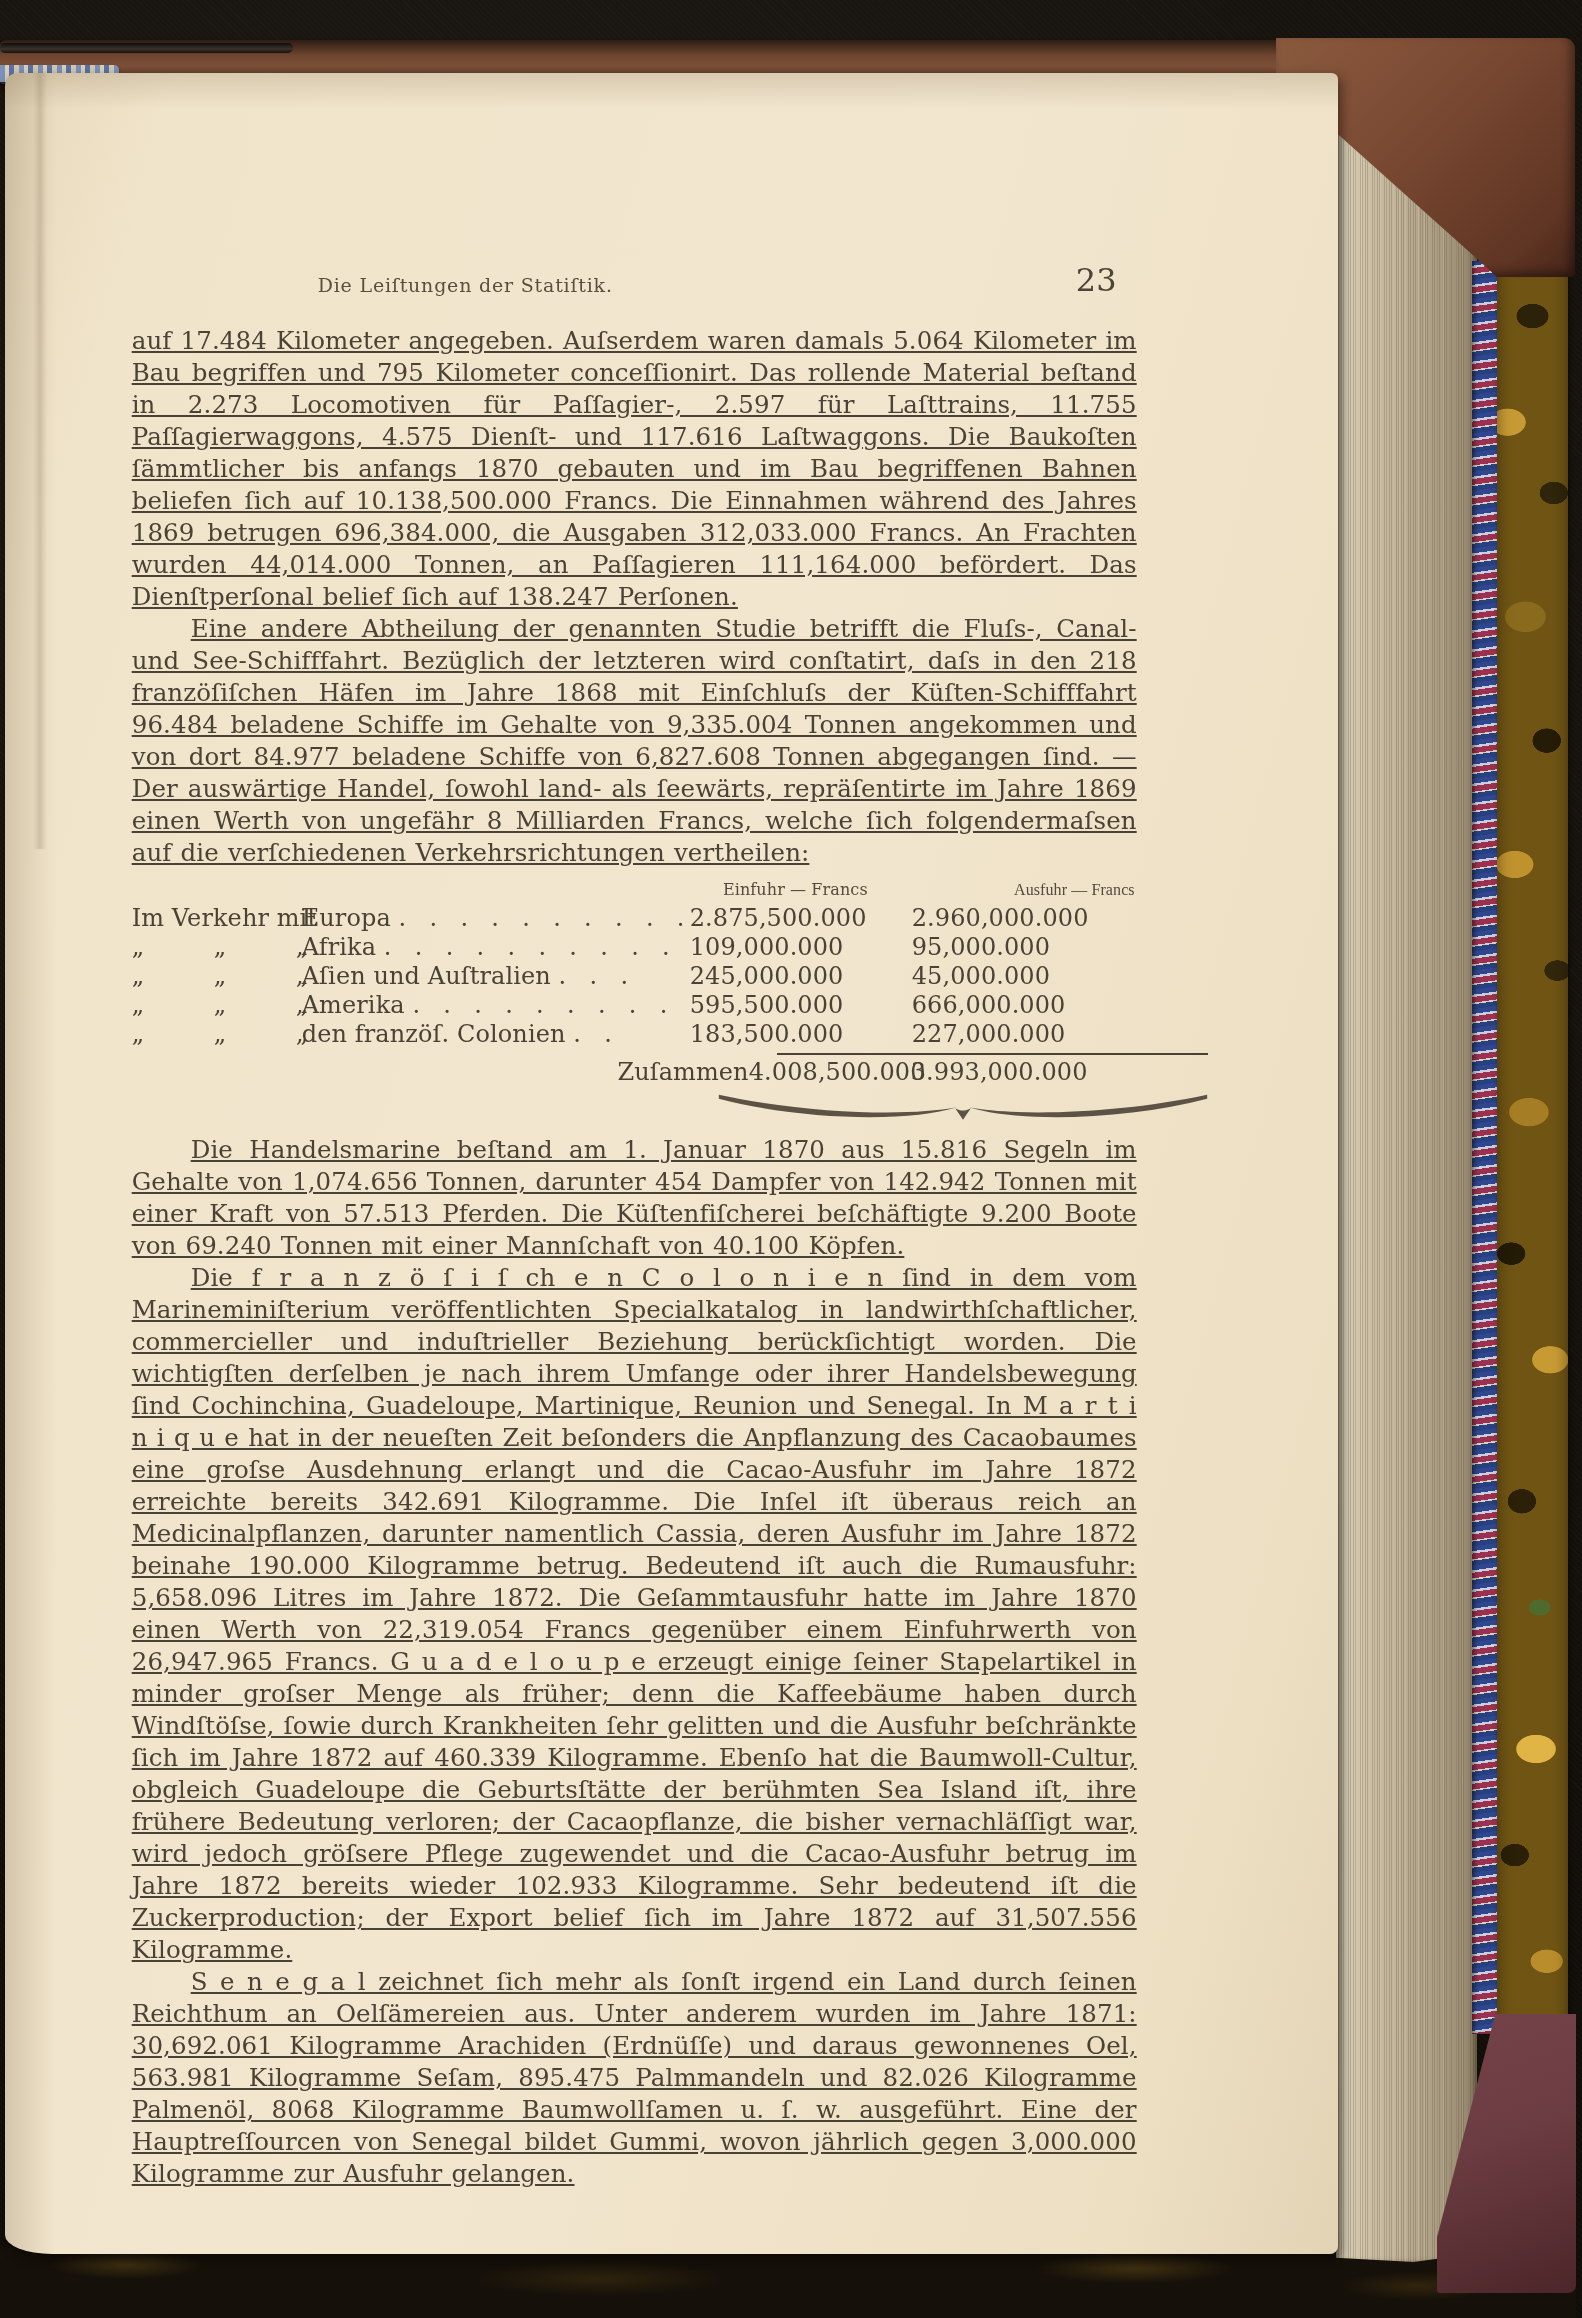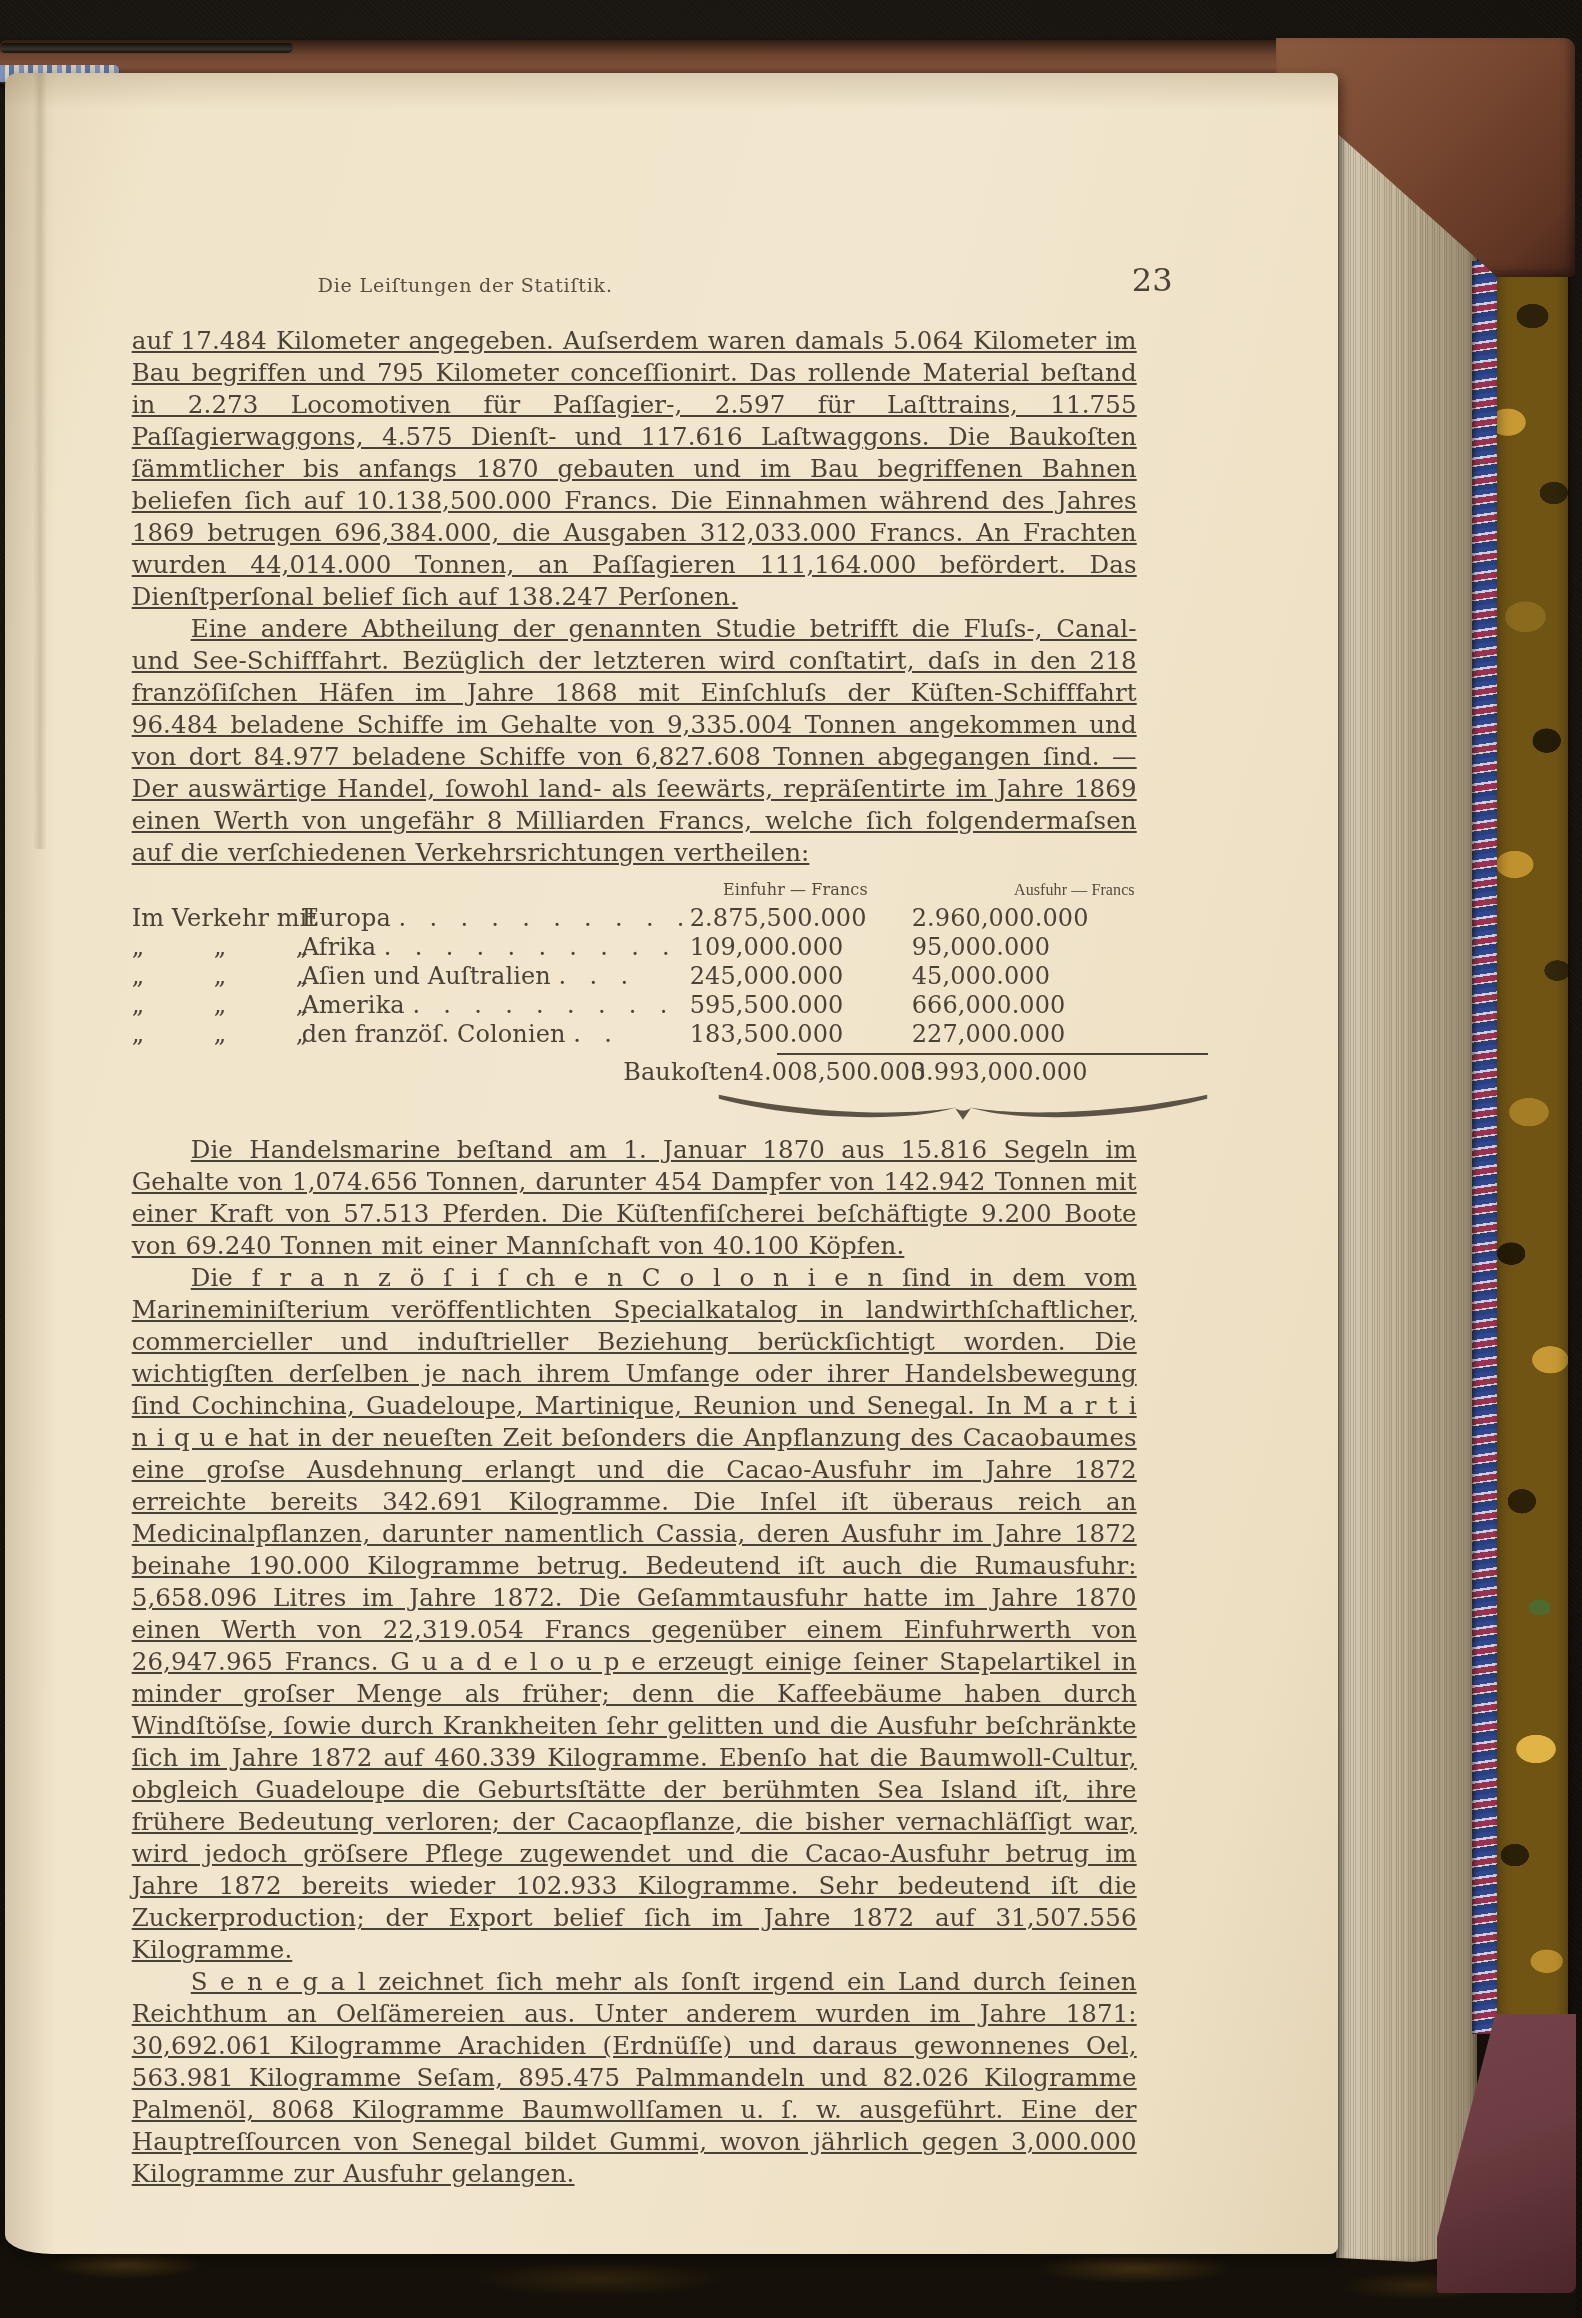--- a/index.html
+++ b/index.html
@@ -91,21 +91,21 @@
       linear-gradient(90deg, rgba(110,88,54,.22) 0, rgba(110,88,54,0) 51px),
       linear-gradient(105deg,#e6d8bb 0%,#f0e4ca 9%,#f2e6cf 50%,#ecdfc2 88%,#e3d3b5 100%);
     border-radius:12.7px 6.3px 8px 47px / 12.7px 6.3px 8px 19px;
     box-shadow:2.4px 4.7px 11px rgba(0,0,0,.45);
   }
   .crease{position:absolute;left:28.5px;top:0;width:14.2px;height:776px;
     background:linear-gradient(90deg, transparent, rgba(110,90,58,.20) 50%, transparent);
   }
   .running-header{position:absolute;left:313px;top:201px;width:554px;
     font-size:19px;letter-spacing:0.8px;color:#584f3f;}
-  .page-num{position:absolute;left:1108px;top:188px;width:79px;
+  .page-num{position:absolute;left:1052px;top:188px;width:79px;
     font-size:32px;color:#4c4437;text-align:center;}
   .text-block{position:absolute;left:127px;top:252px;width:1005px;
     font-size:24.5px;line-height:32px;color:#4b4236;text-align:justify;
     letter-spacing:0.1px;word-spacing:1.2px;}
   .text-block p{margin:0;text-indent:59px;text-decoration:underline;}
   .text-block p.cont{text-indent:0;}
   
   .fin-table{margin:6.3px 0 11px;font-size:24px;line-height:29px;text-align:left;word-spacing:normal;width:1084px;}
   .thead{display:flex;margin-left:558px;font-size:16px;color:#544b3c;}
   .thead .h1{width:222px;text-align:center;}
@@ -178,21 +178,21 @@
         </div>
         <div class="trow">
           <span class="tlabel"><span class="tprefix">„         „         „</span><span class="tname">den franzöſ. Colonien .   .</span></span>
           <span class="tnum">183,500.000</span>
           <span class="tnum2">227,000.000</span>
         </div>
 
         <div class="trule"></div>
 
         <div class="trow sum">
-          <span class="tlabel">Baukoſten</span>
+          <span class="tlabel">Zuſammen</span>
           <span class="tnum">4.008,500.000</span>
           <span class="tnum2">3.993,000.000</span>
         </div>
 
         <svg class="brace" viewBox="0 0 640 46" xmlns="http://www.w3.org/2000/svg">
           <path d="M8,10 C120,34 250,38 312,26 C250,46 110,42 8,15 Z" fill="#4b4236" opacity="0.9"></path>
           <path d="M632,10 C520,34 390,38 328,26 C390,46 530,42 632,15 Z" fill="#4b4236" opacity="0.9"></path>
           <path d="M310,27 L320,42 L330,27 C323,31 317,31 310,27 Z" fill="#4b4236" opacity="0.9"></path>
         </svg>
       </div>

